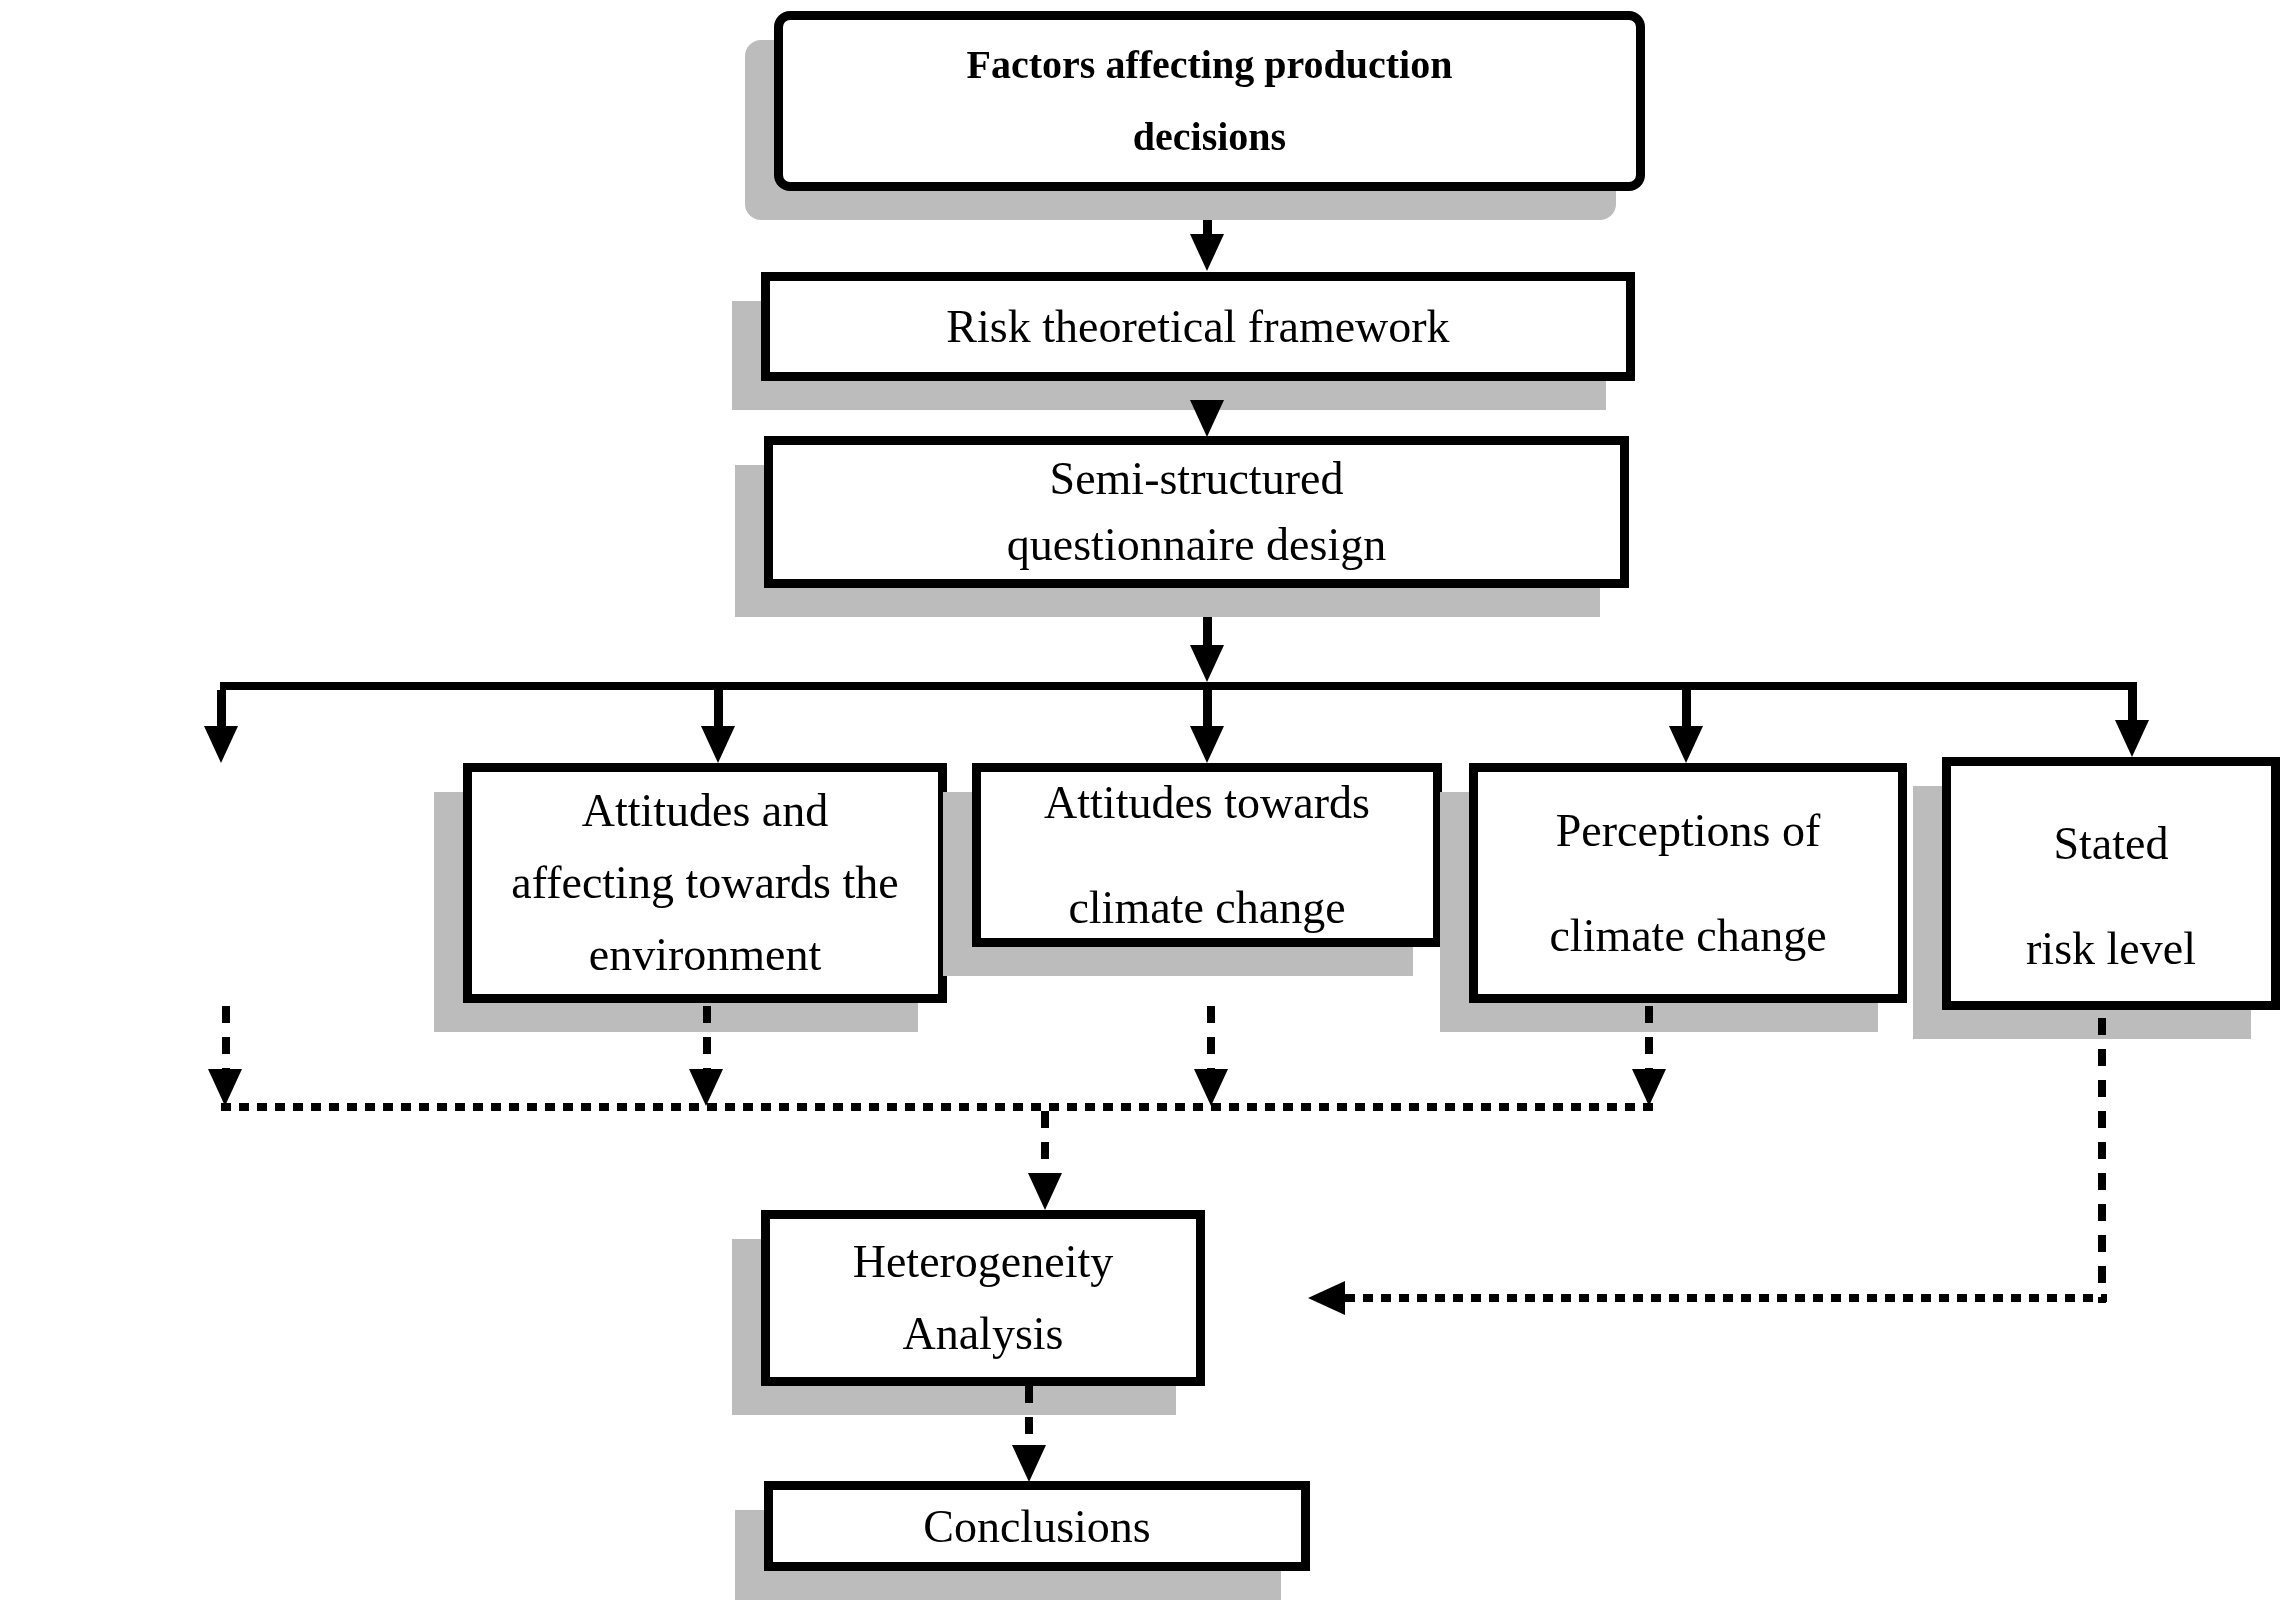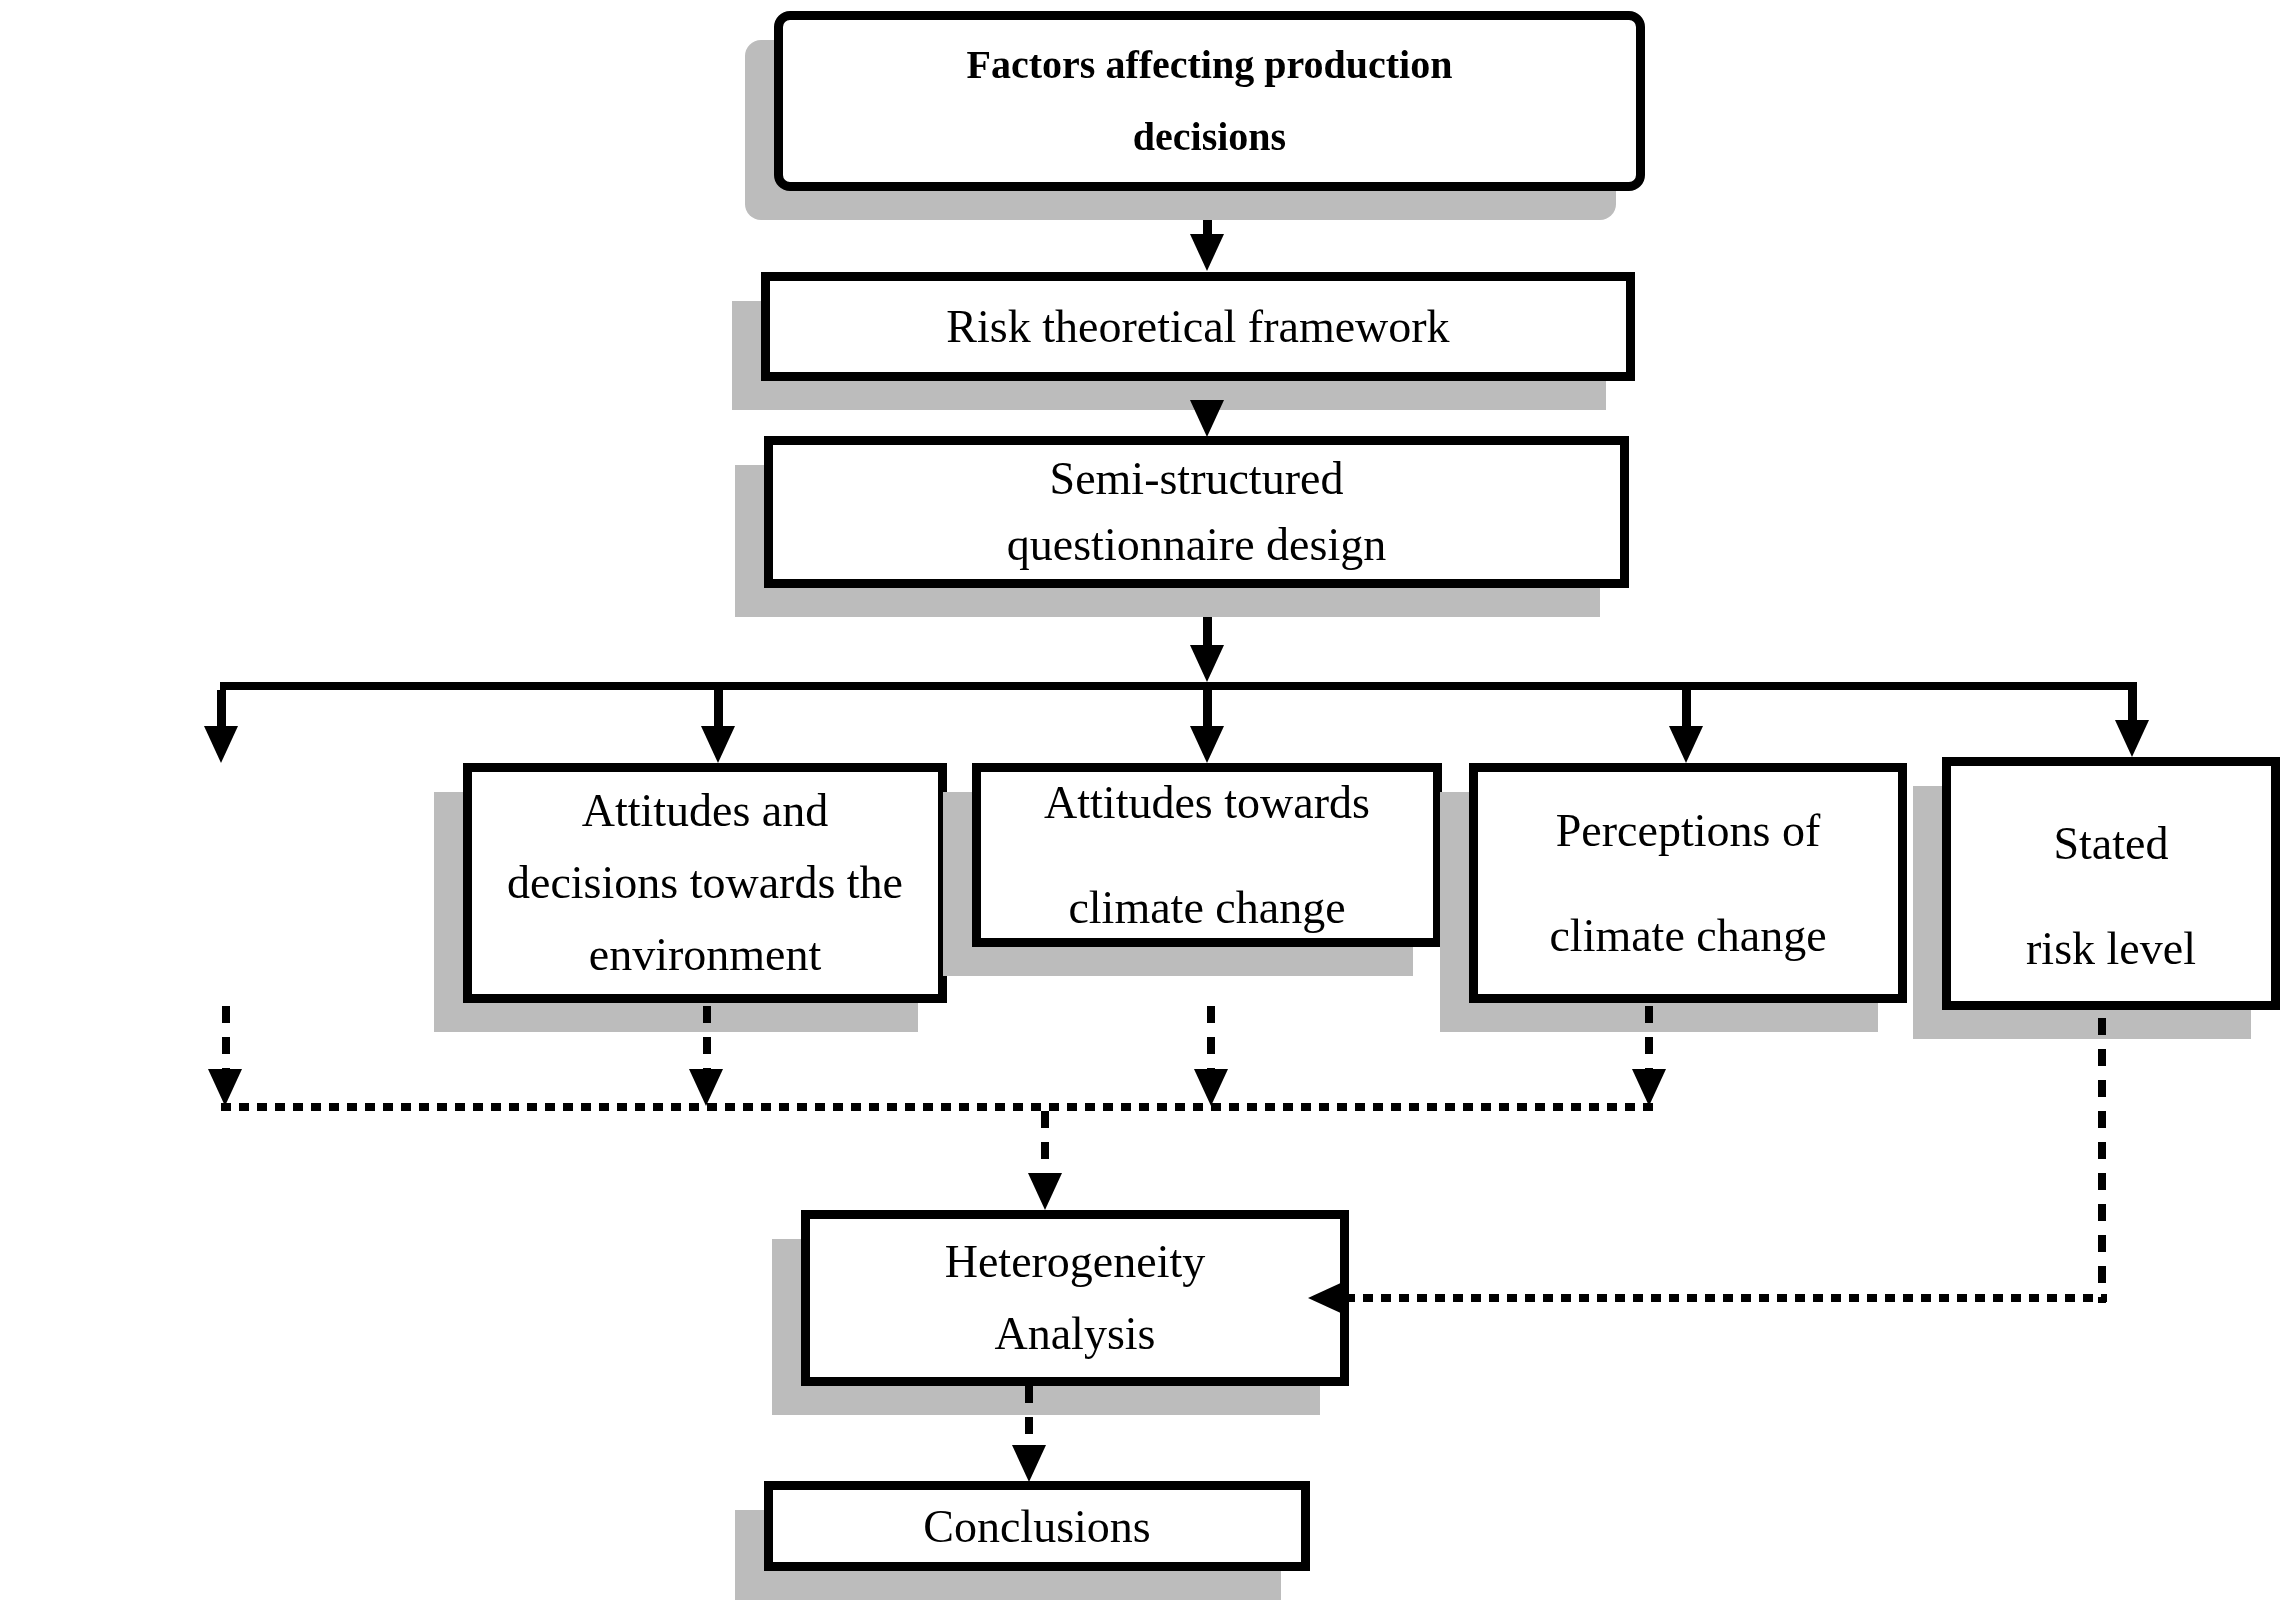--- a/index.html
+++ b/index.html
@@ -25,21 +25,21 @@
     z-index:2;
   }
   .n-factors     {left:774px;top:11px;  width:871px;height:180px;font-weight:bold;font-size:40px;line-height:72px;border-radius:16px;}
   .n-risk        {left:761px;top:272px; width:874px;height:109px;line-height:57px;}
   .n-semi        {left:764px;top:436px; width:865px;height:152px;line-height:66px;}
   .n-socio       {left:49px;  top:763px;width:373px; height:240px;line-height:105px;}
   .n-att-env     {left:463px; top:763px;width:484px; height:240px;line-height:72px;}
   .n-att-cc      {left:972px;top:763px;width:470px; height:184px;line-height:105px;}
   .n-perceptions {left:1469px;top:763px;width:438px; height:240px;line-height:105px;}
   .n-stated      {left:1942px;top:757px;width:338px; height:253px;line-height:105px;align-items:flex-end;}
-  .n-hetero      {left:761px;top:1210px;width:548px; height:176px;line-height:72px;margin-left:40px;}
+  .n-hetero      {left:761px;top:1210px;width:444px; height:176px;line-height:72px;}
   .n-conclusions {left:764px;top:1481px;width:546px; height:90px;line-height:57px;}
 
   
   .vsolid{position:absolute;width:9px;background:#000;z-index:1;}
   .hsolid{position:absolute;height:8.3px;background:#000;z-index:1;}
 
   
   .vdash{
     position:absolute;width:8.3px;z-index:3;
     background:repeating-linear-gradient(to bottom,#000 0 16.6px,transparent 16.6px 31px);
@@ -104,21 +104,21 @@
   </div>
 
   <div class="node n-semi">
     <span>Semi-structured
 questionnaire design</span>
   </div>
 
 
   <div class="node n-att-env">
     <span>Attitudes and
-decisions towards the
+affecting towards the
 environment</span>
   </div>
 
   <div class="node n-att-cc">
     <span>Attitudes towards
 climate change</span>
   </div>
 
   <div class="node n-perceptions">
     <span>Perceptions of

